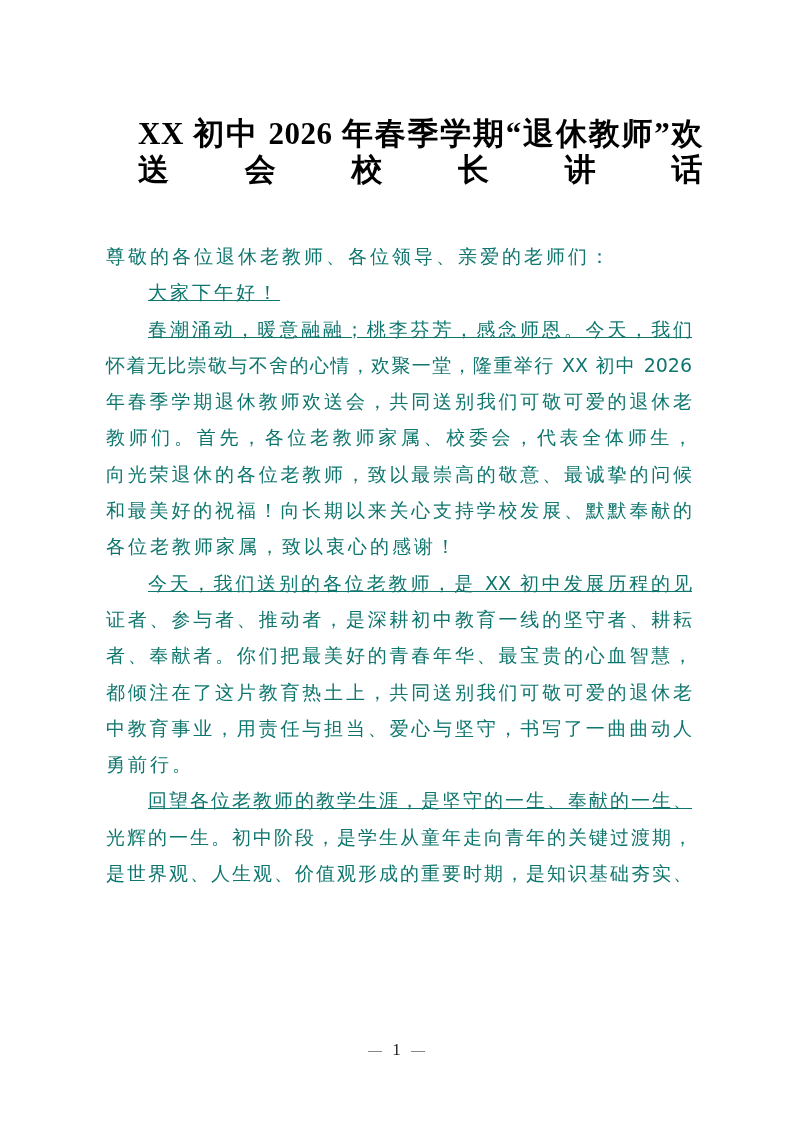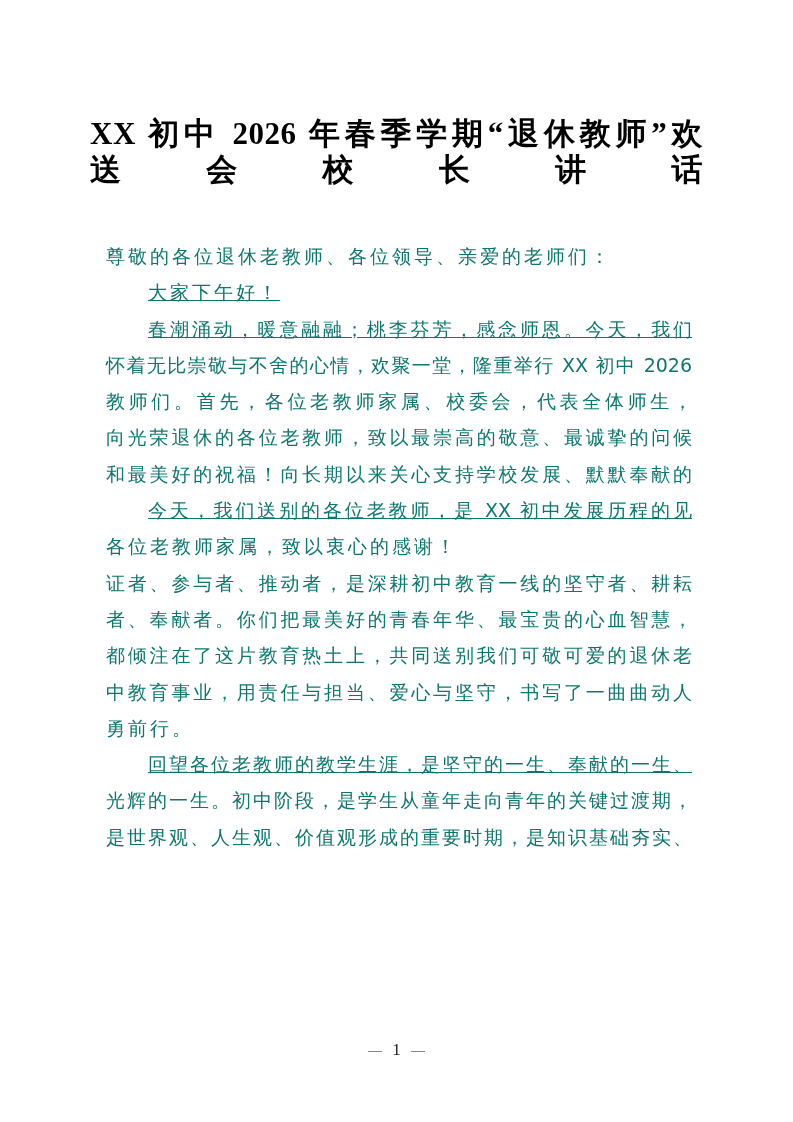--- a/index.html
+++ b/index.html
@@ -31,20 +31,21 @@
       font-family: "Liberation Serif", "DejaVu Serif", serif;
       font-weight: bold;
       font-size: 31px;
       line-height: 44px;
       letter-spacing: 0.5px;
       color: #000000;
     }
     .title .line {
       display: block;
       white-space: nowrap;
+      margin-left: 48px;
     }
     .body {
       position: absolute;
       left: 106px;
       top: 238px;
       width: 586px;
       font-family: "DejaVu Sans", "Liberation Sans", sans-serif;
       font-size: 19px;
       line-height: 36.3px;
       color: #0f766e;
@@ -91,25 +92,26 @@
     <span class="line">XX 初中 2026 年春季学期“退休教师”欢</span>
     <span class="line">送会校长讲话</span>
   </div>
 
   <div class="body">
     <span class="line last">尊敬的各位退休老教师、各位领导、亲爱的老师们：</span>
     <div id="body-lines">
         <span class="line indent last">大家下午好！</span>
         <span class="line indent">春潮涌动，暖意融融；桃李芬芳，感念师恩。今天，我们</span>
         <span class="line">怀着无比崇敬与不舍的心情，欢聚一堂，隆重举行 XX 初中 2026</span>
+        <span class="line">年春季学期退休教师欢送会，共同送别我们可敬可爱的退休老</span>
         <span class="line">教师们。首先，各位老教师家属、校委会，代表全体师生，</span>
         <span class="line">向光荣退休的各位老教师，致以最崇高的敬意、最诚挚的问候</span>
         <span class="line">和最美好的祝福！向长期以来关心支持学校发展、默默奉献的</span>
+        <span class="line last">各位老教师家属，致以衷心的感谢！</span>
         <span class="line indent">今天，我们送别的各位老教师，是 XX 初中发展历程的见</span>
-        <span class="line last">各位老教师家属，致以衷心的感谢！</span>
         <span class="line">证者、参与者、推动者，是深耕初中教育一线的坚守者、耕耘</span>
         <span class="line">者、奉献者。你们把最美好的青春年华、最宝贵的心血智慧，</span>
         <span class="line">都倾注在了这片教育热土上，共同送别我们可敬可爱的退休老</span>
         <span class="line">中教育事业，用责任与担当、爱心与坚守，书写了一曲曲动人</span>
         <span class="line last">勇前行。</span>
         <span class="line indent">回望各位老教师的教学生涯，是坚守的一生、奉献的一生、</span>
         <span class="line">光辉的一生。初中阶段，是学生从童年走向青年的关键过渡期，</span>
         <span class="line">是世界观、人生观、价值观形成的重要时期，是知识基础夯实、</span>
       </div>
   </div>

